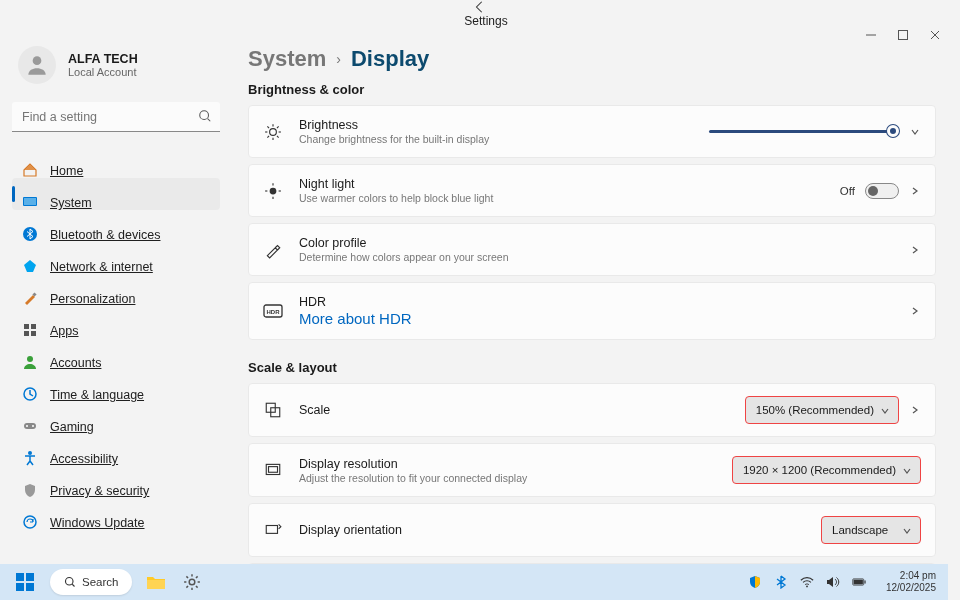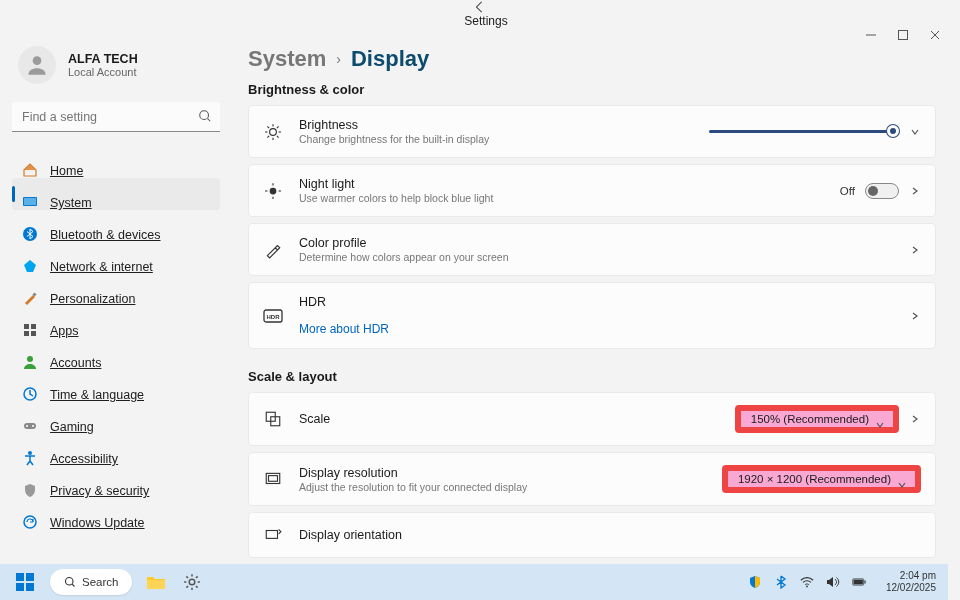--- a/index.html
+++ b/index.html
@@ -39,32 +39,32 @@
 .bc-sep { color:#777; font-size:14px; }
 .bc-current { font-size:22px; font-weight:600; color:#0c4a6e; }
 
 .section-title { font-size:13px; font-weight:600; color:#1a1a1a; margin: 6px 0 8px 0; }
 
 .card { background:#fcfcfc; border:1px solid #e9e9e9; border-radius:4px; margin-bottom:6px; display:flex; align-items:center; padding:12px 14px; gap:16px; cursor:pointer; }
 .card .cicon { width:20px; height:20px; display:flex; align-items:center; justify-content:center; color:#333; flex-shrink:0; }
 .card .ctext { flex:1; }
 .card .ctitle { font-size:12.5px; color:#1a1a1a; }
 .card .csub { font-size:10.5px; color:#777; margin-top:1px; }
-.card .clink { font-size:12px; color:#0067c0; margin-top:13px; }
+.card .clink { font-size:15px; color:#0067c0; margin-top:1px; }
 .card .ccontrol { display:flex; align-items:center; gap:10px; }
 .card .chevron { color:#555; width:12px; height:12px; display:flex; align-items:center; justify-content:center; }
 
 .slider-track { width:190px; height:3px; background:#2b4a7d; border-radius:2px; position:relative; }
 .slider-thumb { position:absolute; right:0; top:-5px; width:12px; height:12px; border-radius:50%; background:#2b4a7d; border:3px solid #fcfcfc; box-shadow:0 0 0 1px #2b4a7d; }
 
 .toggle-label { font-size:11.5px; color:#333; }
 .toggle { width:34px; height:16px; border-radius:10px; border:1px solid #888; background:#f0f0f0; position:relative; }
 .toggle .knob { position:absolute; left:2px; top:2px; width:10px; height:10px; border-radius:50%; background:#666; }
 
-.dropdown { height:28px; border:6px solid #ef4444; border-radius:4px; background:#f9a8d4; padding:0 24px 0 10px; font-size:11.5px; color:#1a1a1a; display:flex; align-items:center; position:relative; min-width:100px; }
+.dropdown { height:28px; border:1px solid #ef4444; border-radius:4px; background:#e5e5e5; padding:0 24px 0 10px; font-size:11.5px; color:#1a1a1a; display:flex; align-items:center; position:relative; min-width:100px; }
 .dropdown .dd-chev { position:absolute; right:8px; top:9px; color:#555; }
 
 
 .taskbar { position:absolute; bottom:0; left:0; right:12px; height:36px; background:#d4e6f6; display:flex; align-items:center; padding:0 12px; gap:12px; }
 .start-btn { width:26px; height:26px; display:flex; align-items:center; justify-content:center; cursor:pointer; }
 .task-search { height:26px; background:#fff; border-radius:13px; display:flex; align-items:center; gap:6px; padding:0 14px; font-size:11.5px; color:#333; cursor:pointer; box-shadow:0 1px 2px rgba(0,0,0,0.1); }
 .task-icon { width:24px; height:24px; display:flex; align-items:center; justify-content:center; cursor:pointer; }
 .tray { margin-left:auto; display:flex; align-items:center; gap:12px; color:#333; }
 .tray .ticon { width:14px; height:14px; display:flex; align-items:center; justify-content:center; }
 .clock { text-align:right; font-size:10px; line-height:12px; color:#333; margin-left:8px; }
@@ -393,20 +393,28 @@
     <div class="card">
       <span class="cicon">
           <svg width="18" height="18" viewBox="0 0 16 16">
             <rect x="2" y="4" width="10" height="7" fill="none" stroke="#333" stroke-width="1"></rect>
             <path d="M13 3 L15 5 L13 7" fill="none" stroke="#333" stroke-width="1"></path>
           </svg>
         </span>
       <div class="ctext">
         <div class="ctitle">Display orientation</div>
       </div>
+      <div class="ccontrol">
+        <div class="dropdown">
+          <span>Landscape</span>
+          <svg class="dd-chev" width="10" height="10" viewBox="0 0 10 10">
+              <path d="M2 3 L5 7 L8 3" fill="none" stroke="#555" stroke-width="1.2"></path>
+            </svg>
+        </div>
+      </div>
     </div>
 
     <div class="card">
       
       
       
     </div>
 
   </div>
 </div>

